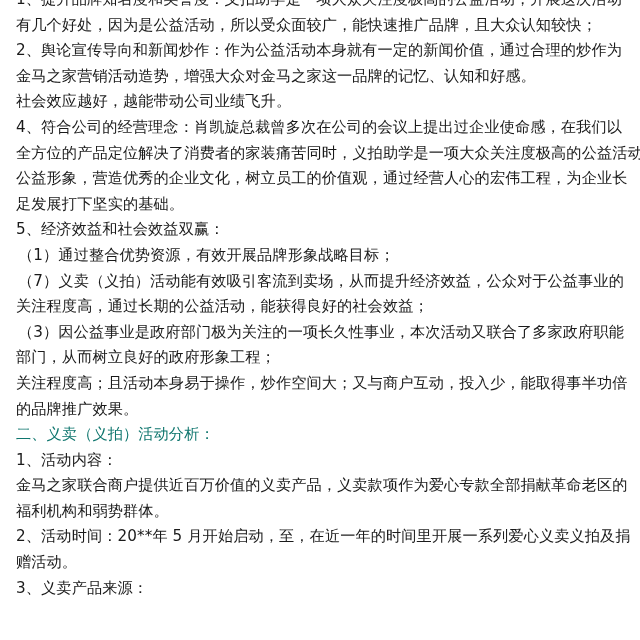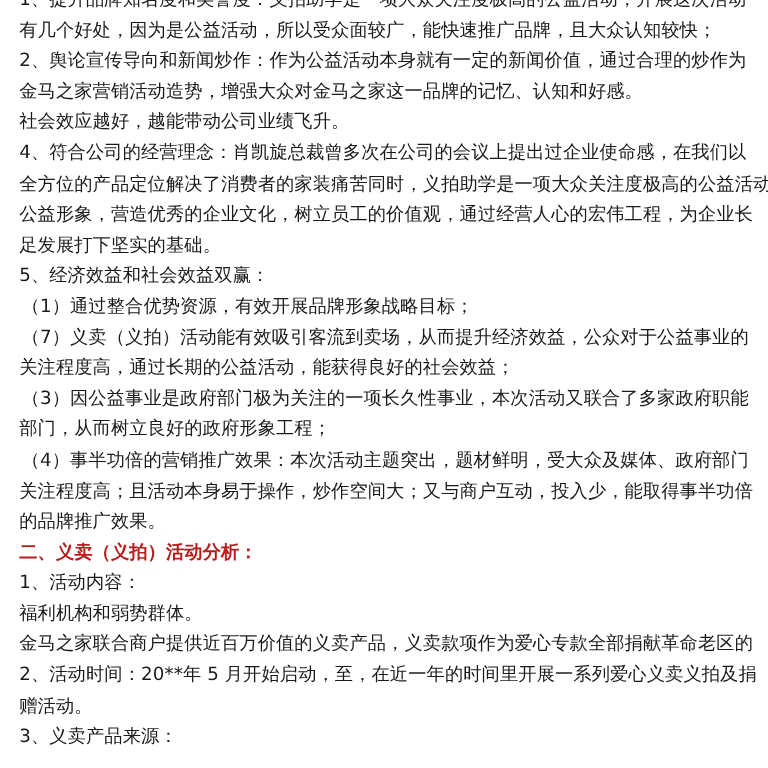--- a/index.html
+++ b/index.html
@@ -26,22 +26,22 @@
   .line {
     white-space: nowrap;
     overflow: visible;
     height: 25.6px;
     letter-spacing: 0.1px;
   }
   .line.indent {
     padding-left: 2px;
   }
   .heading {
-    font-weight: bold;
-    color: #b91c1c;
+    font-weight: normal;
+    color: #0f766e;
   }
 </style>
 </head>
 <body>
 
 <div class="page">
   <div class="line">1、提升品牌知名度和美誉度：义拍助学是一项大众关注度极高的公益活动，开展这次活动</div>
   <div class="line">有几个好处，因为是公益活动，所以受众面较广，能快速推广品牌，且大众认知较快；</div>
   <div class="line">2、舆论宣传导向和新闻炒作：作为公益活动本身就有一定的新闻价值，通过合理的炒作为</div>
   <div class="line">金马之家营销活动造势，增强大众对金马之家这一品牌的记忆、认知和好感。</div>
@@ -49,24 +49,23 @@
   <div class="line">4、符合公司的经营理念：肖凯旋总裁曾多次在公司的会议上提出过企业使命感，在我们以</div>
   <div class="line">全方位的产品定位解决了消费者的家装痛苦同时，义拍助学是一项大众关注度极高的公益活动</div>
   <div class="line">公益形象，营造优秀的企业文化，树立员工的价值观，通过经营人心的宏伟工程，为企业长</div>
   <div class="line">足发展打下坚实的基础。</div>
   <div class="line">5、经济效益和社会效益双赢：</div>
   <div class="line indent">（1）通过整合优势资源，有效开展品牌形象战略目标；</div>
   <div class="line indent">（7）义卖（义拍）活动能有效吸引客流到卖场，从而提升经济效益，公众对于公益事业的</div>
   <div class="line">关注程度高，通过长期的公益活动，能获得良好的社会效益；</div>
   <div class="line indent">（3）因公益事业是政府部门极为关注的一项长久性事业，本次活动又联合了多家政府职能</div>
   <div class="line">部门，从而树立良好的政府形象工程；</div>
-  <div class="line indent">（4）事半功倍的营销推广效果：本次活动主题突出，题材鲜明，受大众及媒体、政府部门</div>
   <div class="line">关注程度高；且活动本身易于操作，炒作空间大；又与商户互动，投入少，能取得事半功倍</div>
   <div class="line">的品牌推广效果。</div>
   <div class="line heading">二、义卖（义拍）活动分析：</div>
   <div class="line">1、活动内容：</div>
+  <div class="line">金马之家联合商户提供近百万价值的义卖产品，义卖款项作为爱心专款全部捐献革命老区的</div>
   <div class="line">福利机构和弱势群体。</div>
-  <div class="line">金马之家联合商户提供近百万价值的义卖产品，义卖款项作为爱心专款全部捐献革命老区的</div>
   <div class="line">2、活动时间：20**年 5 月开始启动，至，在近一年的时间里开展一系列爱心义卖义拍及捐</div>
   <div class="line">赠活动。</div>
   <div class="line">3、义卖产品来源：</div>
 
 </div>
 
 </body></html>

